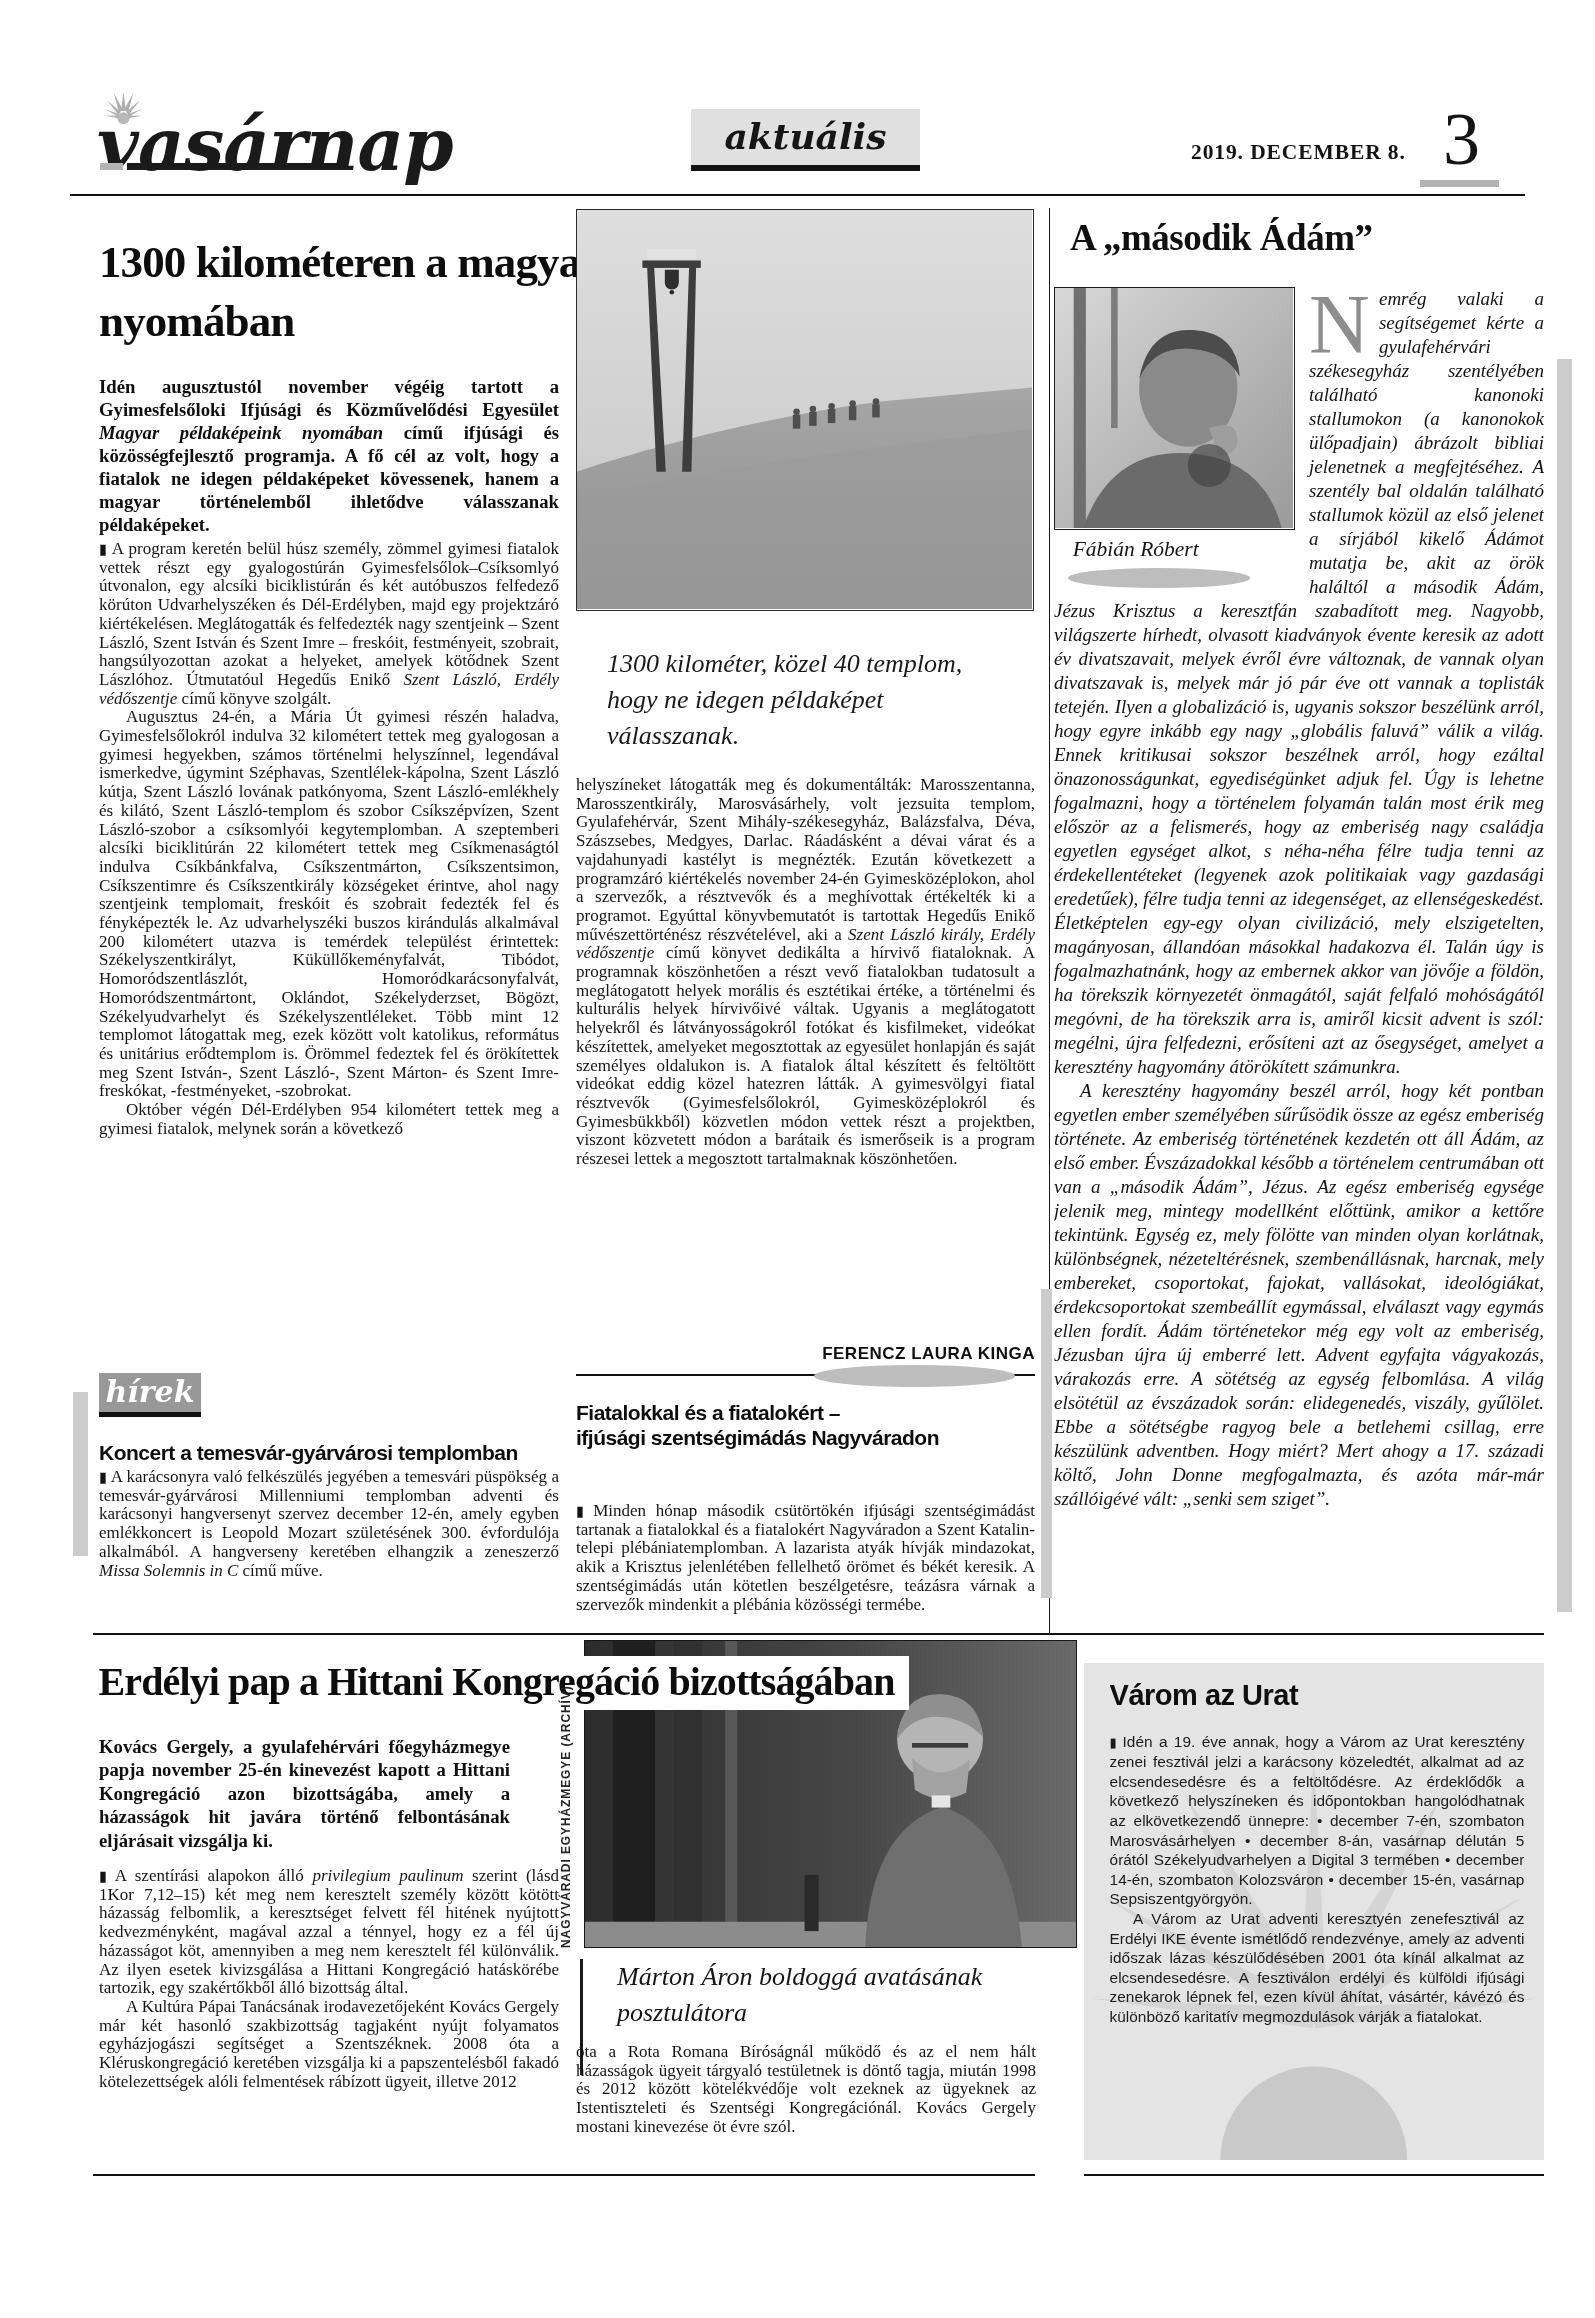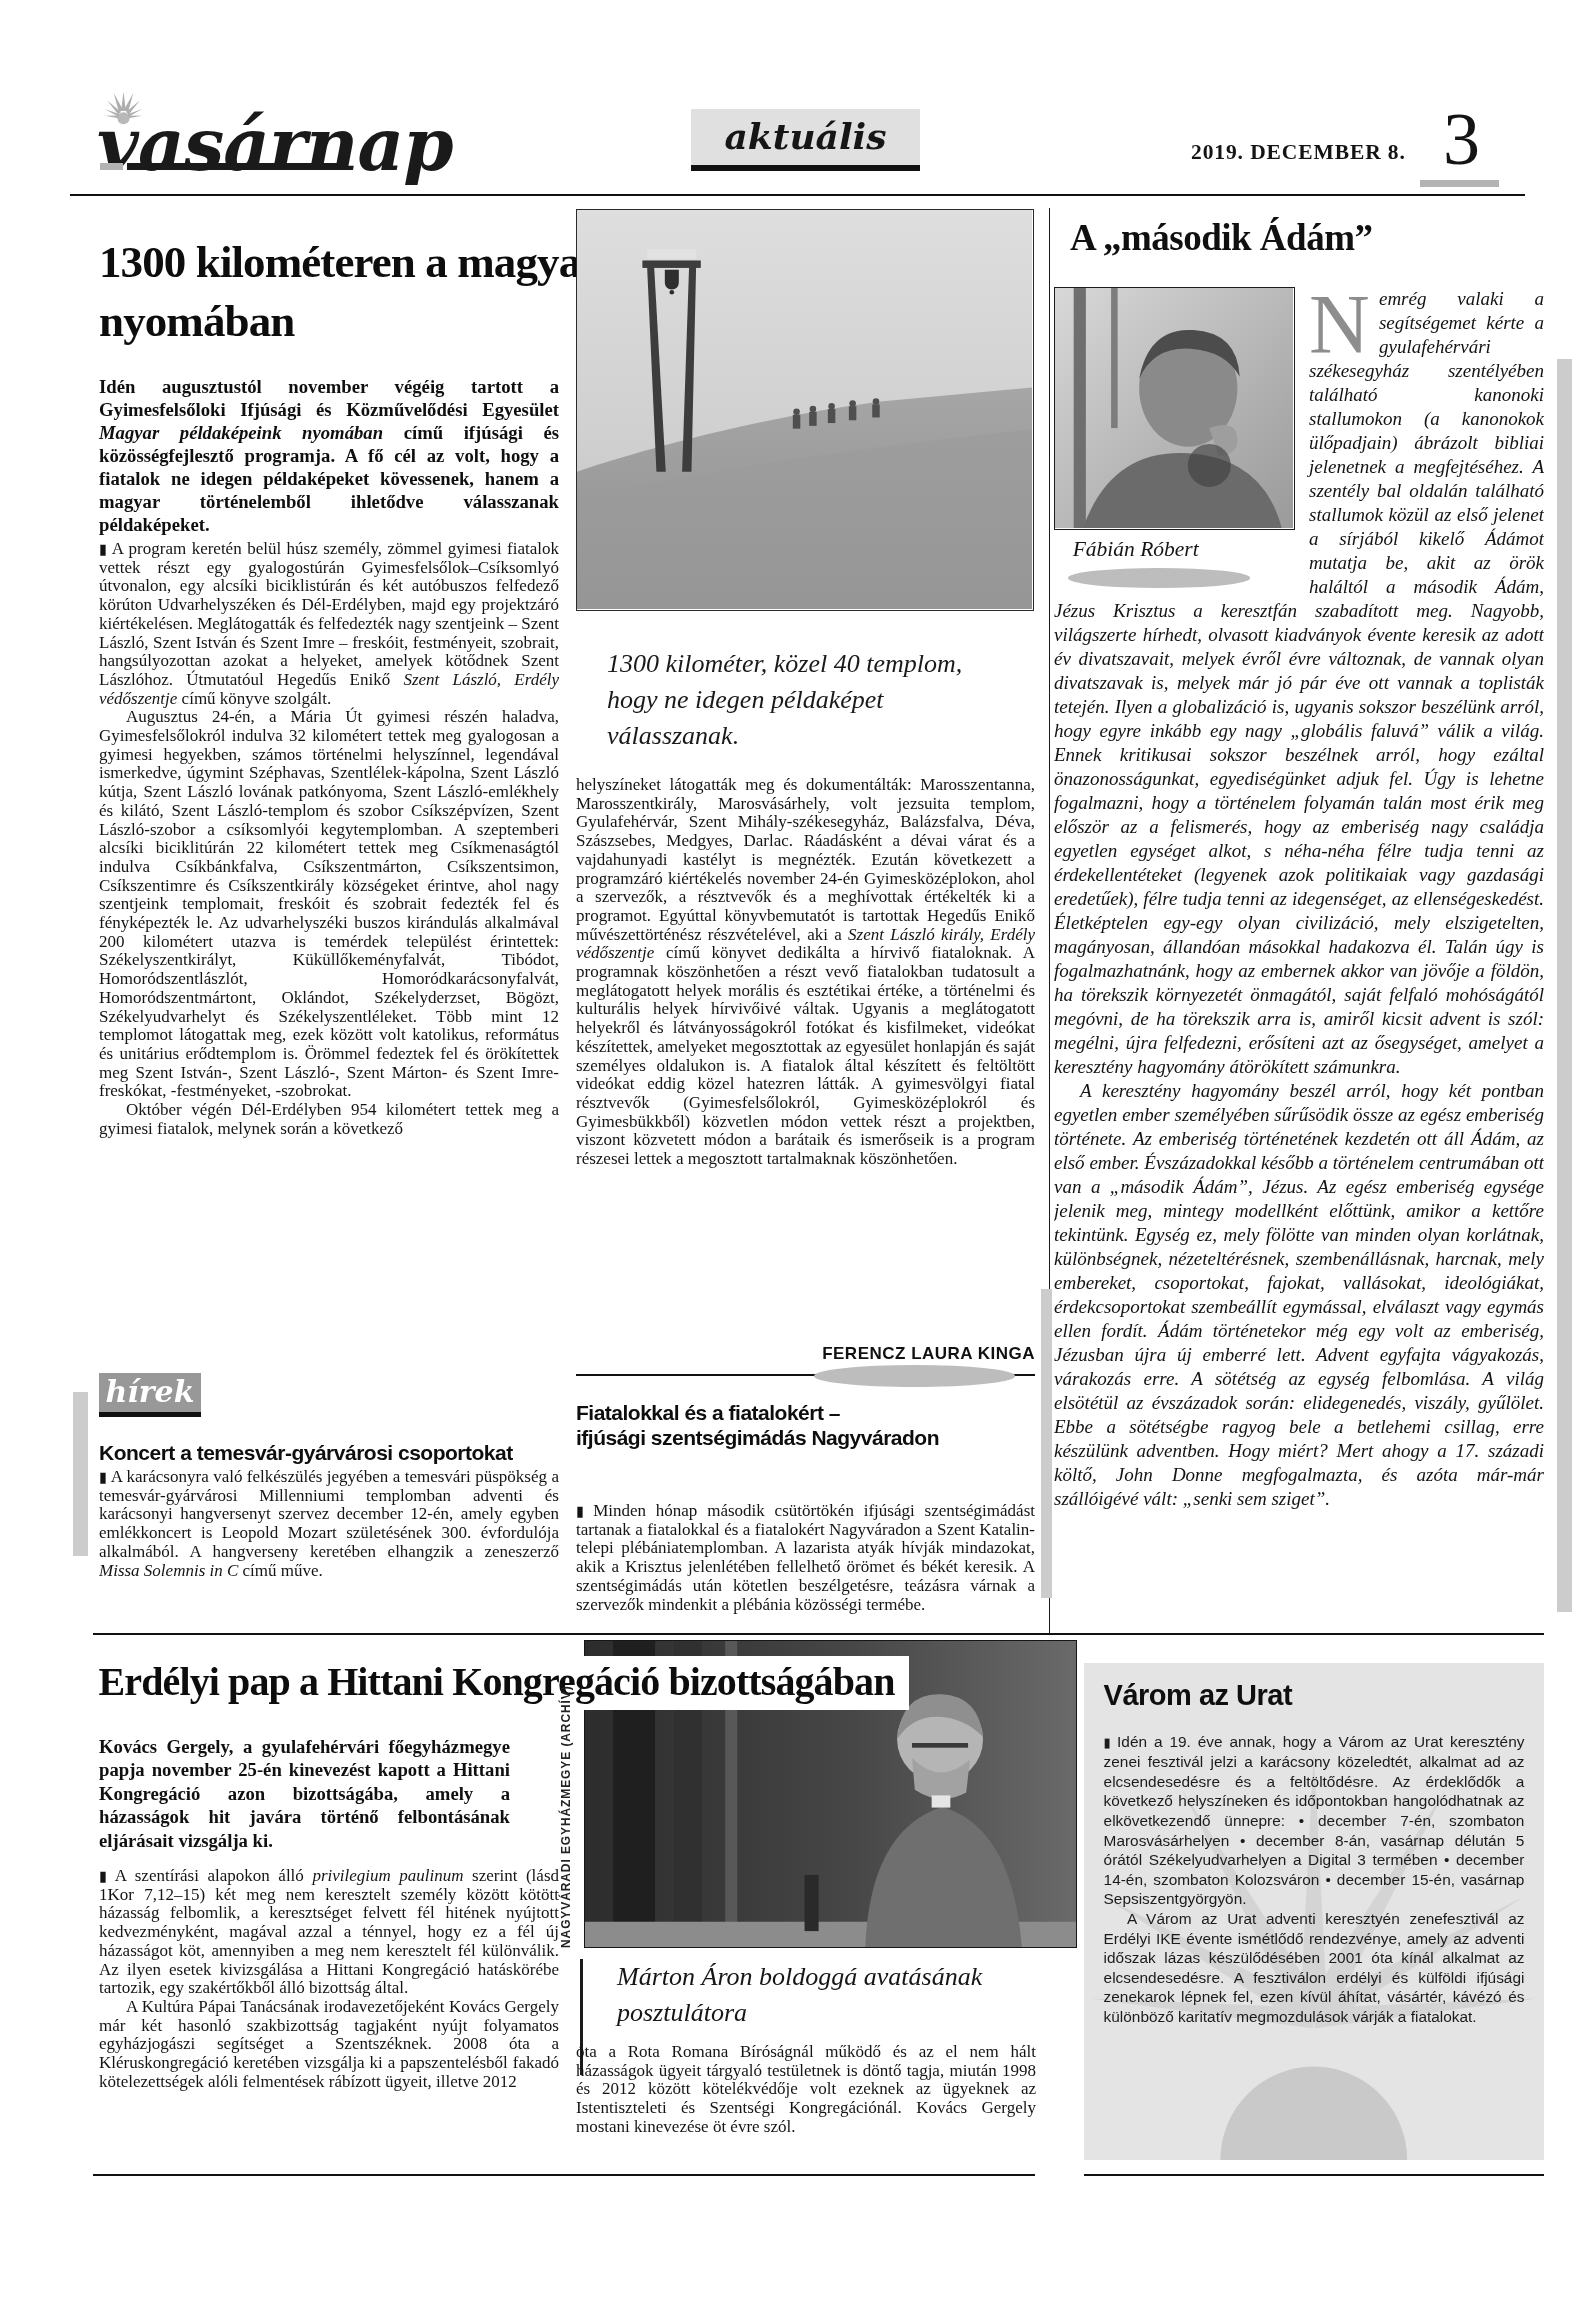--- a/index.html
+++ b/index.html
@@ -198,21 +198,21 @@
       <div class="ellipse" style="width:182px; height:19.6px; margin:7.5px 0 0 14px;"></div>
     </div>
     <p><span class="dropcap">N</span><span>emrég valaki a segítségemet kérte a gyulafehérvári székesegyház szentélyében található kanonoki stallumokon (a kanonokok ülőpadjain) ábrázolt bibliai jelenetnek a megfejtéséhez. A szentély bal oldalán található stallumok közül az első jelenet a sírjából kikelő Ádámot mutatja be, akit az örök haláltól a második Ádám, Jézus Krisztus a keresztfán szabadított meg. Nagyobb, világszerte hírhedt, olvasott kiadványok évente keresik az adott év divatszavait, melyek évről évre változnak, de vannak olyan divatszavak is, melyek már jó pár éve ott vannak a toplisták tetején. Ilyen a globalizáció is, ugyanis sokszor beszélünk arról, hogy egyre inkább egy nagy „globális faluvá” válik a világ. Ennek kritikusai sokszor beszélnek arról, hogy ezáltal önazonosságunkat, egyediségünket adjuk fel. Úgy is lehetne fogalmazni, hogy a történelem folyamán talán most érik meg először az a felismerés, hogy az emberiség nagy családja egyetlen egységet alkot, s néha-néha félre tudja tenni az érdekellentéteket (legyenek azok politikaiak vagy gazdasági eredetűek), félre tudja tenni az idegenséget, az ellenségeskedést. Életképtelen egy-egy olyan civilizáció, mely elszigetelten, magányosan, állandóan másokkal hadakozva él. Talán úgy is fogalmazhatnánk, hogy az embernek akkor van jövője a földön, ha törekszik környezetét önmagától, saját felfaló mohóságától megóvni, de ha törekszik arra is, amiről kicsit advent is szól: megélni, újra felfedezni, erősíteni azt az ősegységet, amelyet a keresztény hagyomány átörökített számunkra.</span></p>
     <p>A keresztény hagyomány beszél arról, hogy két pontban egyetlen ember személyében sűrűsödik össze az egész emberiség története. Az emberiség történetének kezdetén ott áll Ádám, az első ember. Évszázadokkal később a történelem centrumában ott van a „második Ádám”, Jézus. Az egész emberiség egysége jelenik meg, mintegy modellként előttünk, amikor a kettőre tekintünk. Egység ez, mely fölötte van minden olyan korlátnak, különbségnek, nézeteltérésnek, szembenállásnak, harcnak, mely embereket, csoportokat, fajokat, vallásokat, ideológiákat, érdekcsoportokat szembeállít egymással, elválaszt vagy egymás ellen fordít. Ádám történetekor még egy volt az emberiség, Jézusban újra új emberré lett. Advent egyfajta vágyakozás, várakozás erre. A sötétség az egység felbomlása. A világ elsötétül az évszázadok során: elidegenedés, viszály, gyűlölet. Ebbe a sötétségbe ragyog bele a betlehemi csillag, erre készülünk adventben. Hogy miért? Mert ahogy a 17. századi költő, John Donne megfogalmazta, és azóta már-már szállóigévé vált: „senki sem sziget”.</p>
   </div>
 
   <div class="abs hirek-box" style="left:99px; top:1373px; width:102px; height:44px;">
     <span>hírek</span>
   </div>
 
-  <div class="abs news-title" style="left:99px; top:1440px; width:463px;">Koncert a temesvár-gyárvárosi csoportokat</div>
+  <div class="abs news-title" style="left:99px; top:1440px; width:463px;">Koncert a temesvár-gyárvárosi templomban</div>
   <div class="abs body-text" style="left:99px; top:1468px; width:460px; height:161px; overflow:hidden;">
     <p class="bullet"><span>A karácsonyra való felkészülés jegyében a temesvári püspökség a temesvár-gyárvárosi Millenniumi templomban adventi és karácsonyi hangversenyt szervez december 12-én, amely egyben emlékkoncert is Leopold Mozart születésének 300. évfordulója alkalmából. A hangverseny keretében elhangzik a zeneszerző </span><span class="ital">Missa Solemnis in C</span><span> című műve.</span></p>
   </div>
 
   <div class="abs news-title" style="left:576px; top:1400px; width:460px;">
     <div>Fiatalokkal és a fiatalokért –</div>
     <div>ifjúsági szentségimádás Nagyváradon</div>
   </div>
   <div class="abs body-text" style="left:576px; top:1502px; width:459px; height:173px; overflow:hidden;">
     <p class="bullet">Minden hónap második csütörtökén ifjúsági szentségimádást tartanak a fiatalokkal és a fiatalokért Nagyváradon a Szent Katalin-telepi plébániatemplomban. A lazarista atyák hívják mindazokat, akik a Krisztus jelenlétében fellelhető örömet és békét keresik. A szentségimádás után kötetlen beszélgetésre, teázásra várnak a szervezők mindenkit a plébánia közösségi termébe.</p>
@@ -260,21 +260,21 @@
 
   <div class="abs bar" style="left:580px; top:1959px; width:2.8px; height:116px;"></div>
   <div class="abs b-caption" style="left:617px; top:1959px; width:421px;">Márton Áron boldoggá avatásának posztulátora</div>
 
   <div class="abs body-text" style="left:576px; top:2043px; width:460px; height:140px; overflow:hidden;">
     <p>óta a Rota Romana Bíróságnál működő és az el nem hált házasságok ügyeit tárgyaló testületnek is döntő tagja, miután 1998 és 2012 között kötelékvédője volt ezeknek az ügyeknek az Istentiszteleti és Szentségi Kongregációnál. Kovács Gergely mostani kinevezése öt évre szól.</p>
   </div>
 
   <div class="abs rule" style="left:93px; top:2174px; width:942px; height:2.3px;"></div>
 
-  <div class="abs event-box" style="left:1084px; top:1663px; width:460px; height:497px;">
+  <div class="abs event-box" style="left:1084px; top:1663px; width:460px; height:497px;padding-left:6px;">
     <div class="watermark">
       <svg width="460" height="497" viewBox="0 0 985 1064">
         <g fill="#d4d4d4">
           <polygon points="492,190 462,760 522,760"></polygon>
           <polygon points="492,190 462,760 522,760" transform="rotate(30 492 760)"></polygon>
           <polygon points="492,190 462,760 522,760" transform="rotate(-30 492 760)"></polygon>
           <polygon points="492,240 467,760 517,760" transform="rotate(60 492 760)"></polygon>
           <polygon points="492,240 467,760 517,760" transform="rotate(-60 492 760)"></polygon>
           <polygon points="492,280 470,760 514,760" transform="rotate(85 492 760)"></polygon>
           <polygon points="492,280 470,760 514,760" transform="rotate(-85 492 760)"></polygon>

